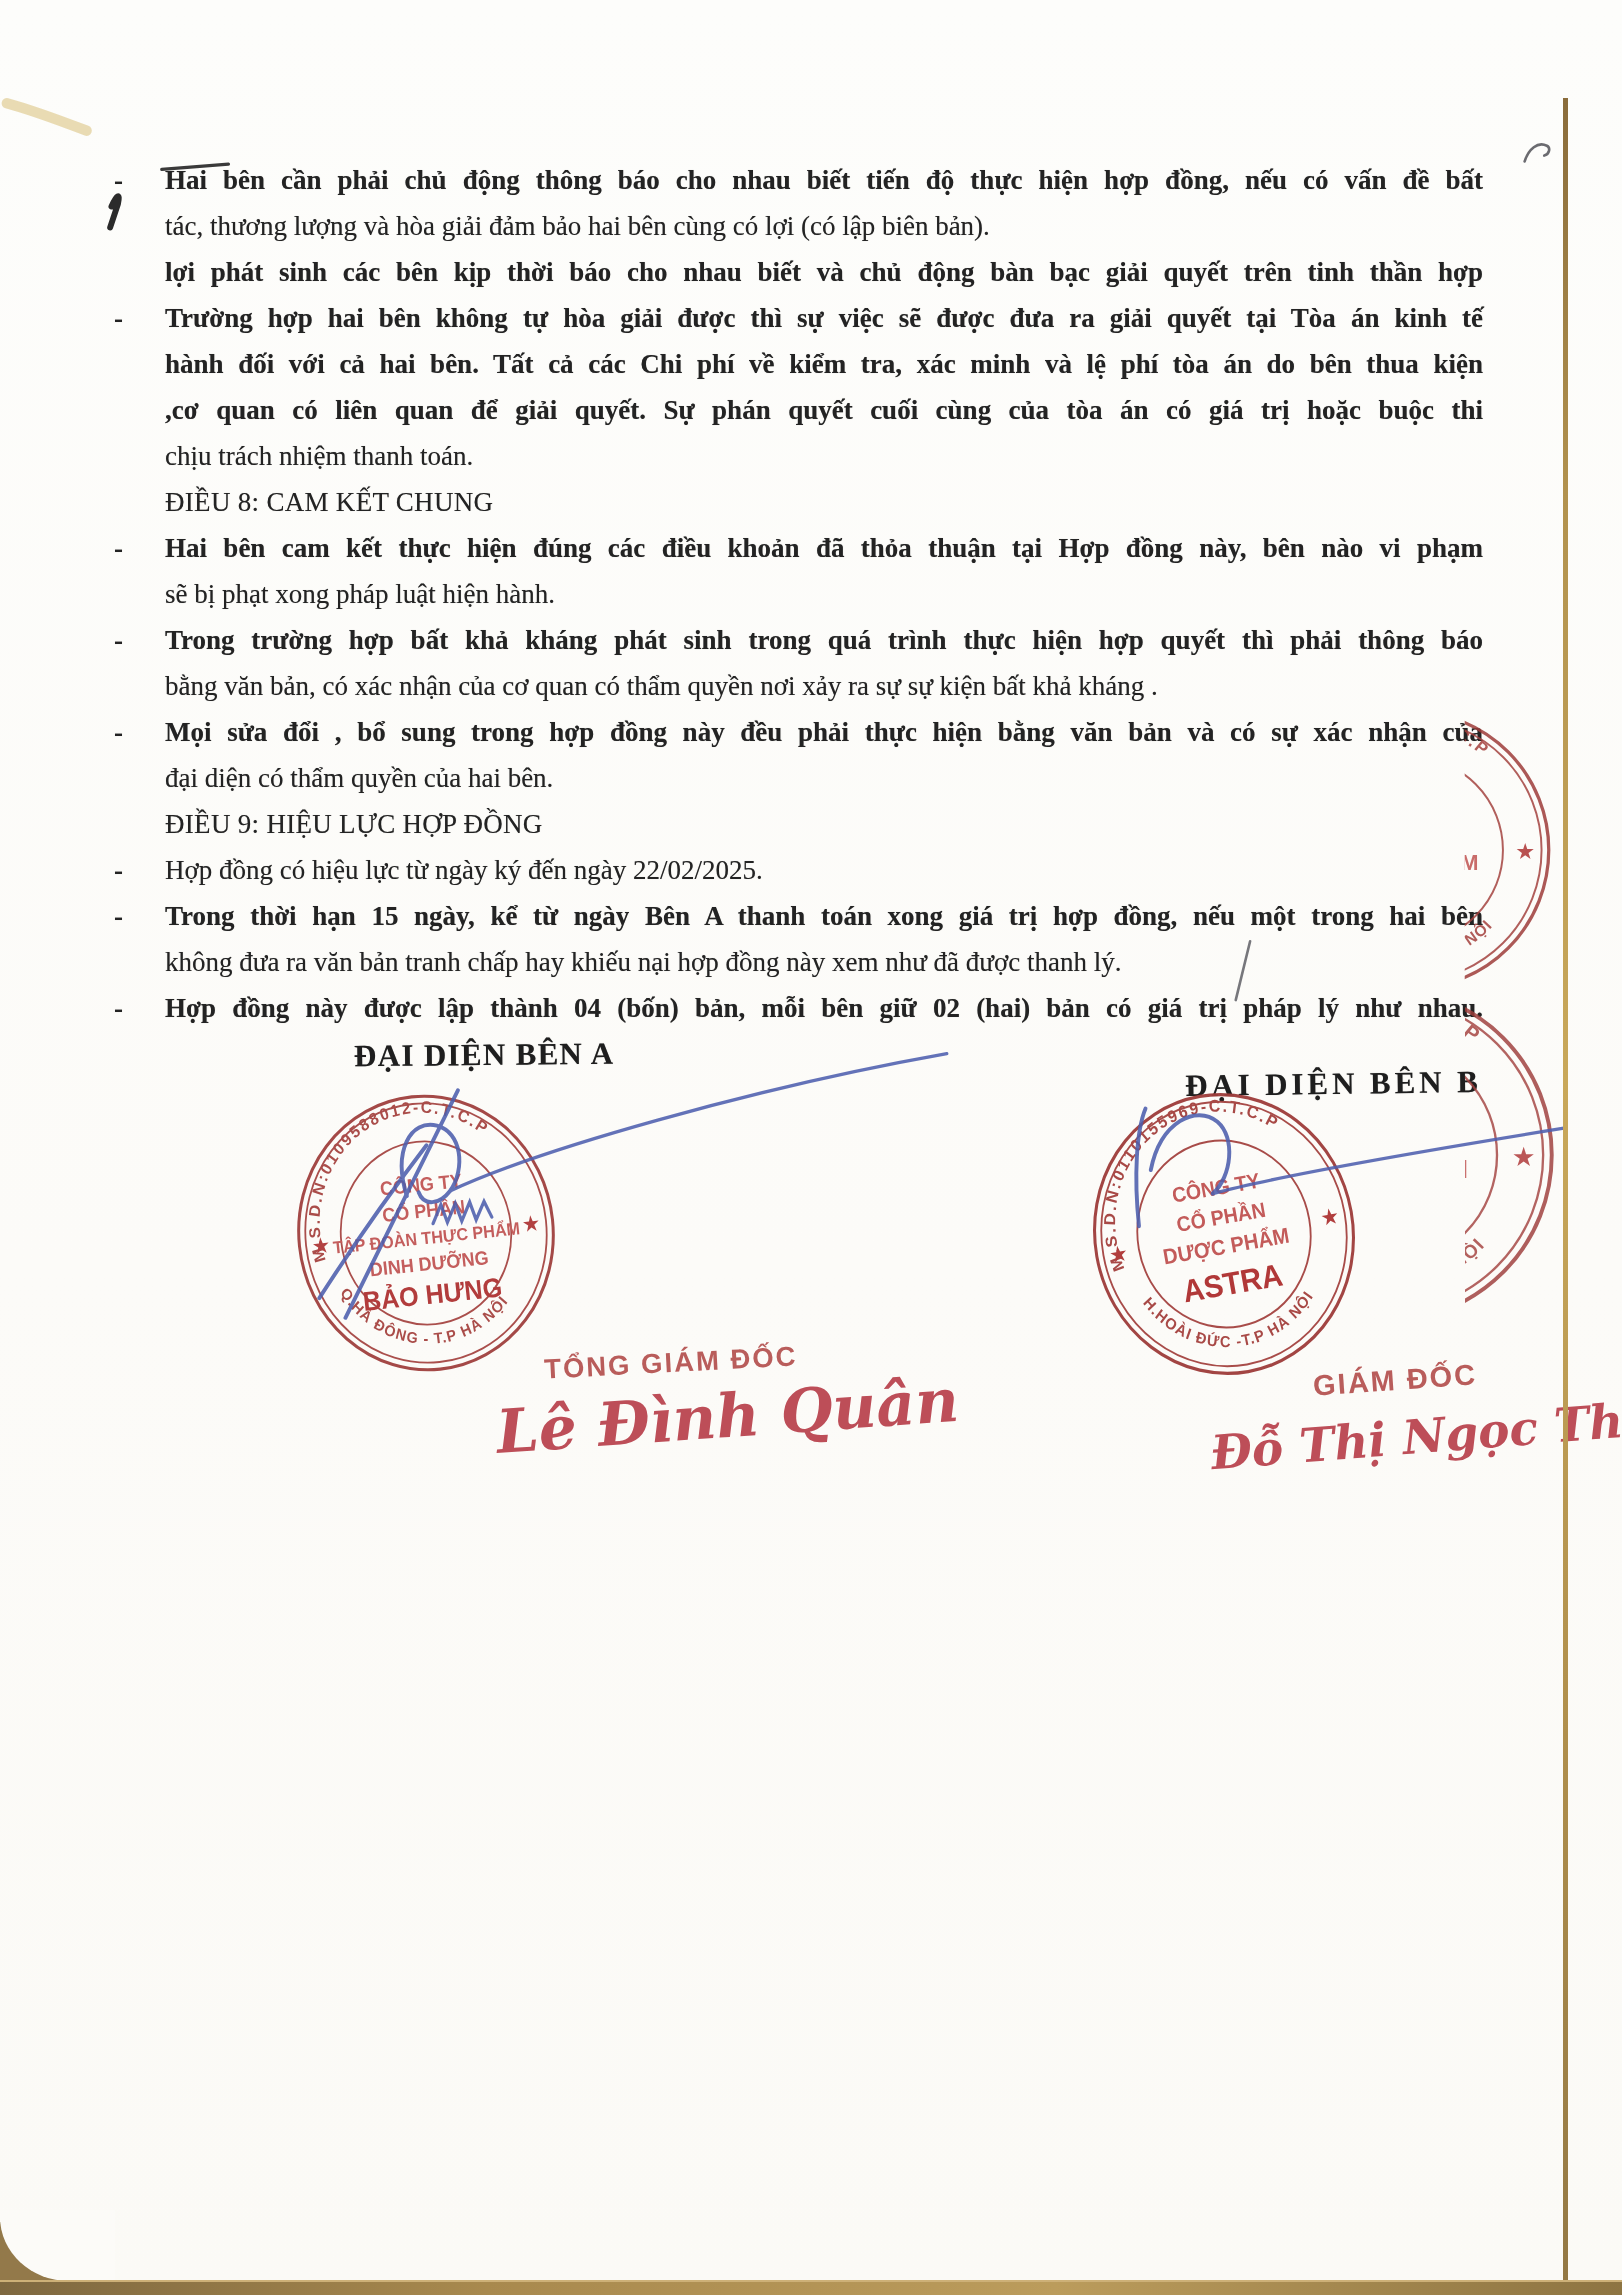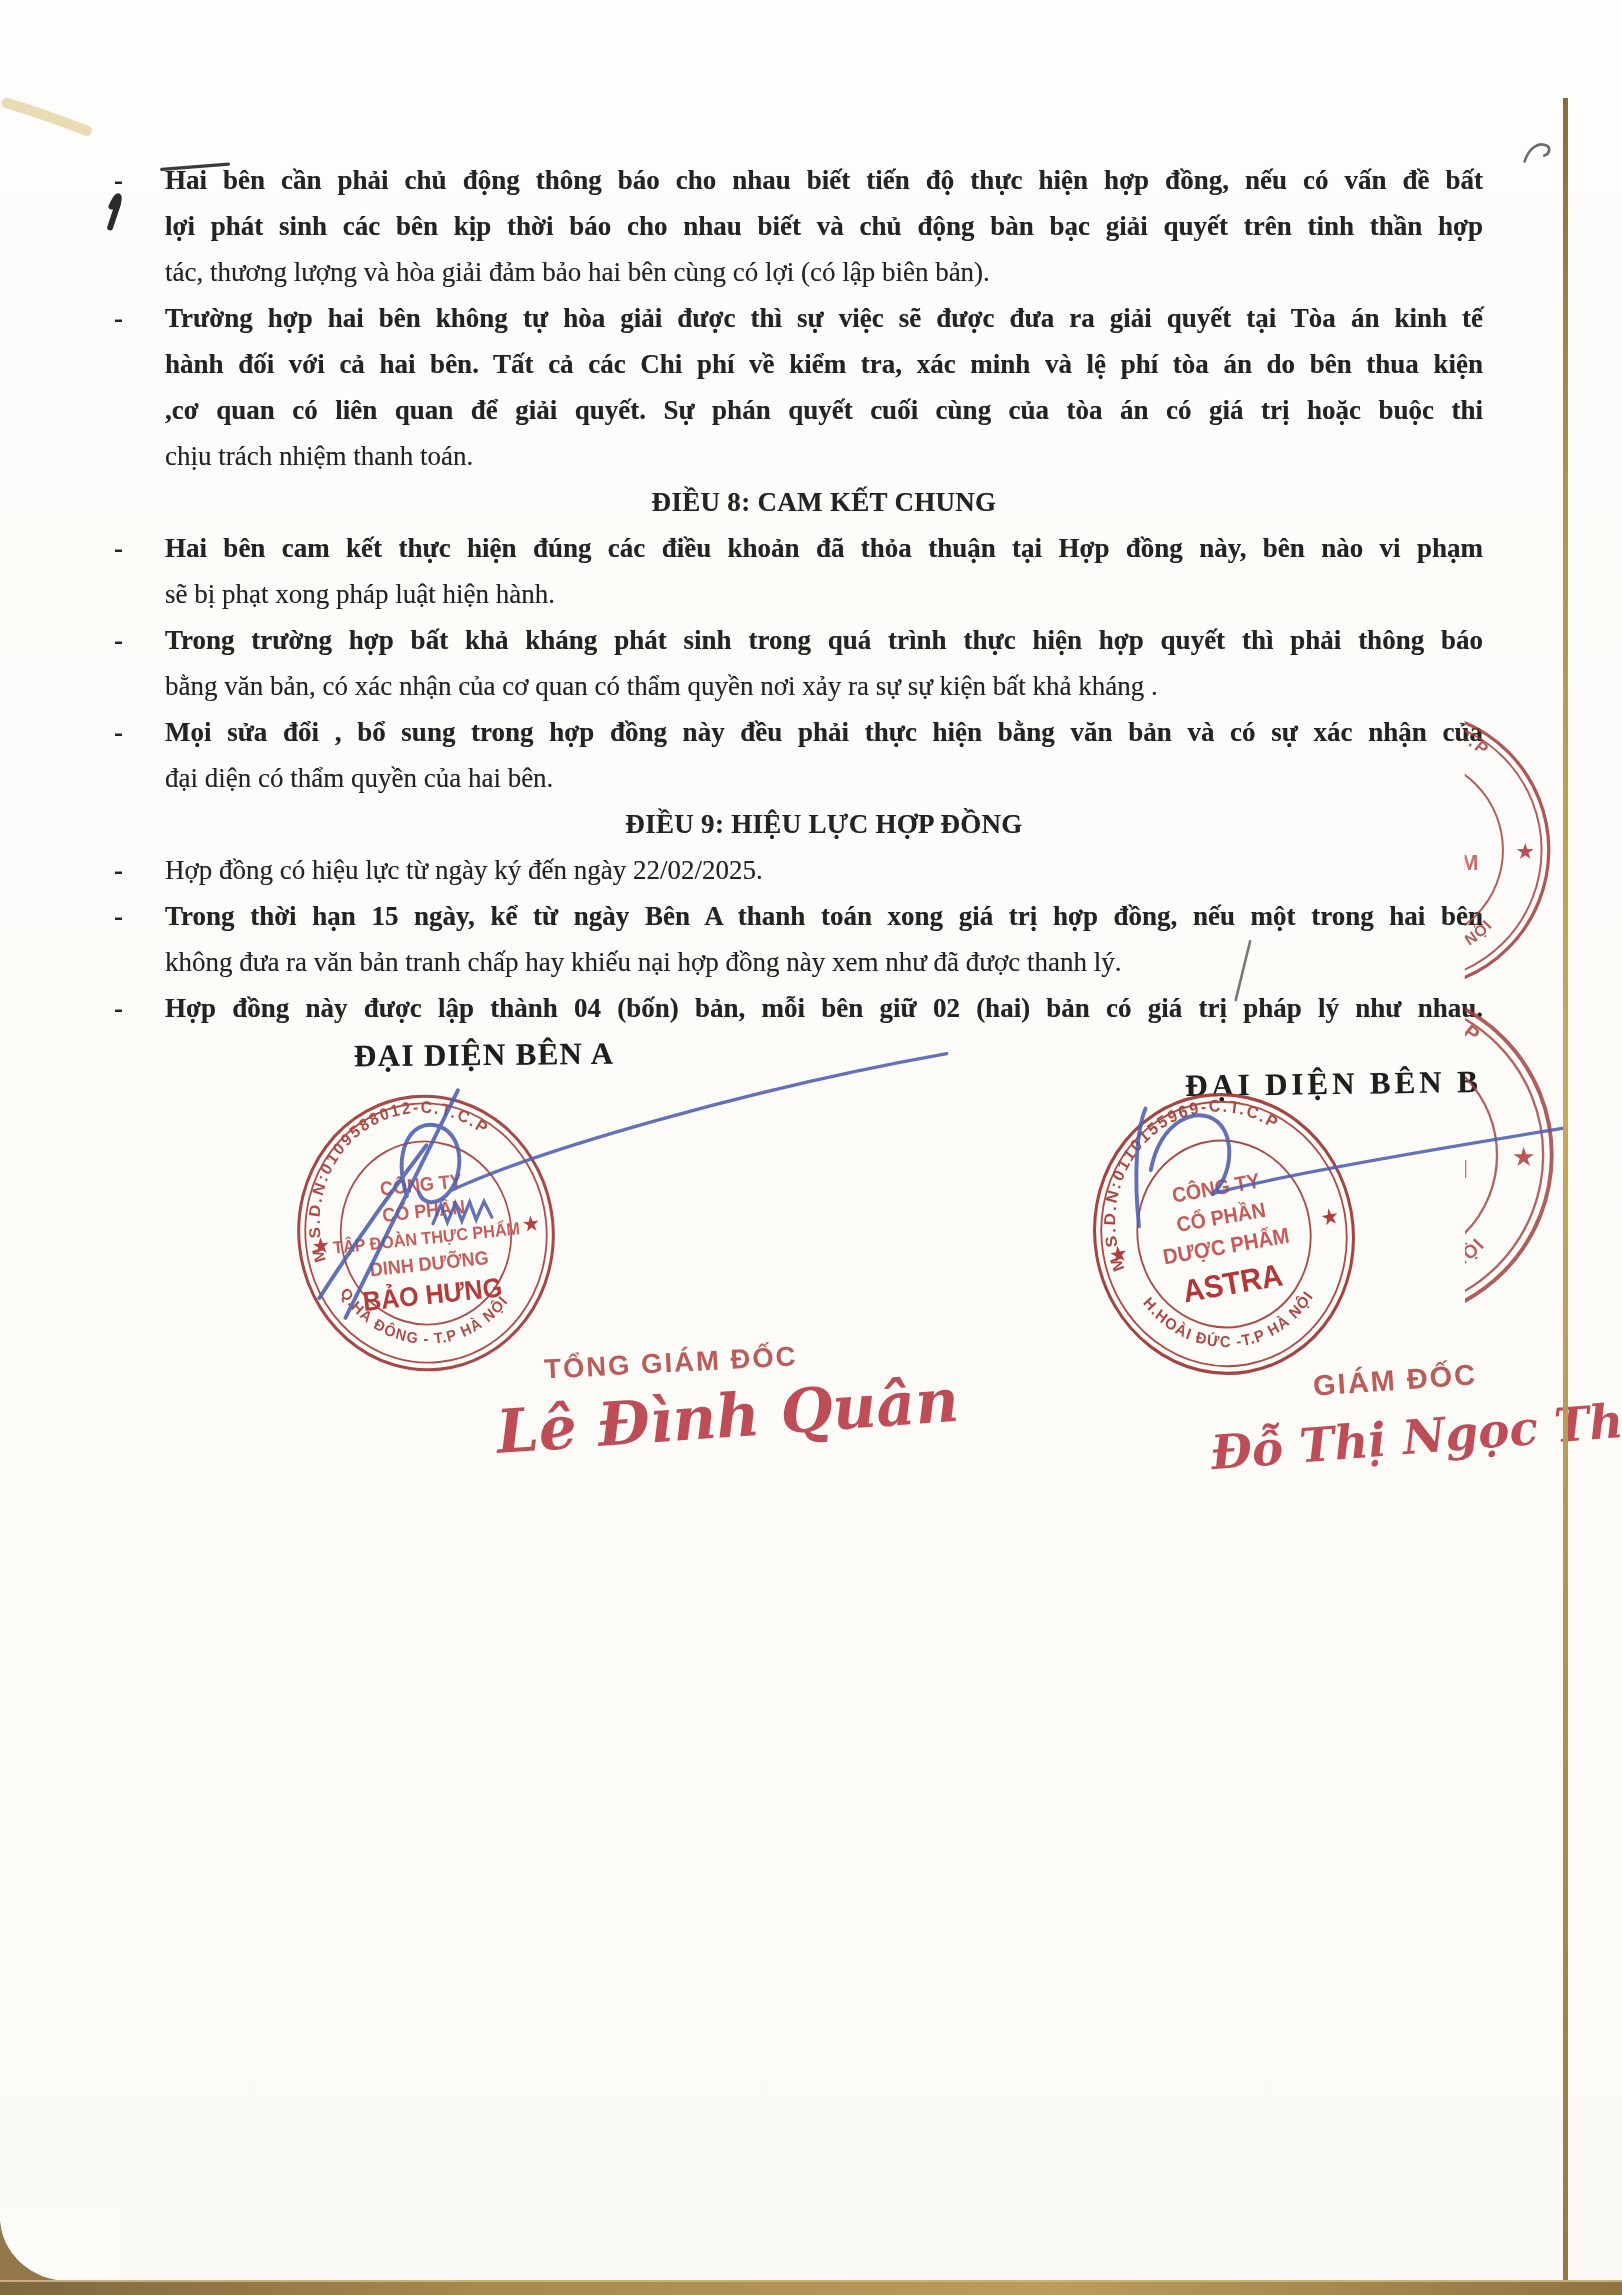--- a/index.html
+++ b/index.html
@@ -8,21 +8,21 @@
   .paper{position:absolute;left:0;top:0;width:1623px;height:2295px;
          background:linear-gradient(180deg,#fdfdfb 0%,#fcfbf8 55%,#fbfaf6 100%);}
   
   .content{position:absolute;left:110px;top:157px;width:1383px;color:#232323;
            font-size:27px;line-height:46px;
            text-shadow:0 0 0.7px rgba(20,20,20,.38);}
   .line{position:relative;padding-left:55px;height:46px;white-space:nowrap;}
   .line .blt{position:absolute;left:3.9px;top:0;font-weight:bold;}
   .line .txt{display:block;width:1318px;}
   .line.j .txt{text-align:justify;text-align-last:justify;font-weight:bold;}
-  .line.hd .txt{font-weight:bold;letter-spacing:0.3px;text-align:center;}
+  .line.hd .txt{font-weight:normal;letter-spacing:0.3px;}
   
   .rep{position:absolute;font-weight:bold;color:#1e1e1e;font-size:31px;
        text-shadow:0 0 0.7px rgba(20,20,20,.45);white-space:nowrap;}
   #rep-a{left:354px;top:1037px;letter-spacing:1.3px;transform:rotate(-0.6deg);}
   #rep-b{left:1185px;top:1066px;letter-spacing:3.9px;transform:rotate(-0.8deg);}
   
   .redtitle{position:absolute;color:#b4504e;font-family:"Liberation Sans","DejaVu Sans",sans-serif;
             font-weight:bold;white-space:nowrap;opacity:.92;}
   #title-a{left:544px;top:1347px;font-size:27.5px;letter-spacing:2px;transform:rotate(-3deg);}
   #title-b{left:1313px;top:1364px;font-size:29px;letter-spacing:2px;transform:rotate(-4deg);}
@@ -64,27 +64,27 @@
 <body>
 
 <div id="canvas">
   <div class="paper"></div>
 
   <div class="content">
     <div class="line j">
         <span class="blt">-</span>
         <span class="txt">Hai bên cần phải chủ động thông báo cho nhau biết tiến độ thực hiện hợp đồng, nếu có vấn đề bất</span>
       </div>
+    <div class="line">
+        <span class="blt"></span>
+        <span class="txt">tác, thương lượng  và hòa giải đảm bảo hai bên cùng có lợi (có lập biên bản).</span>
+      </div>
     <div class="line j">
         <span class="blt"></span>
         <span class="txt">lợi phát sinh các bên kịp thời báo cho nhau biết và chủ động bàn bạc giải quyết trên tinh thần hợp</span>
-      </div>
-    <div class="line">
-        <span class="blt"></span>
-        <span class="txt">tác, thương lượng  và hòa giải đảm bảo hai bên cùng có lợi (có lập biên bản).</span>
       </div>
     <div class="line j">
         <span class="blt">-</span>
         <span class="txt">Trường hợp hai bên không tự hòa giải được thì sự việc sẽ được đưa ra giải quyết tại  Tòa án kinh tế</span>
       </div>
     <div class="line j">
         <span class="blt"></span>
         <span class="txt">hành đối với cả hai bên. Tất cả các Chi phí về kiểm tra, xác minh và lệ phí tòa án do bên thua kiện</span>
       </div>
     <div class="line j">

